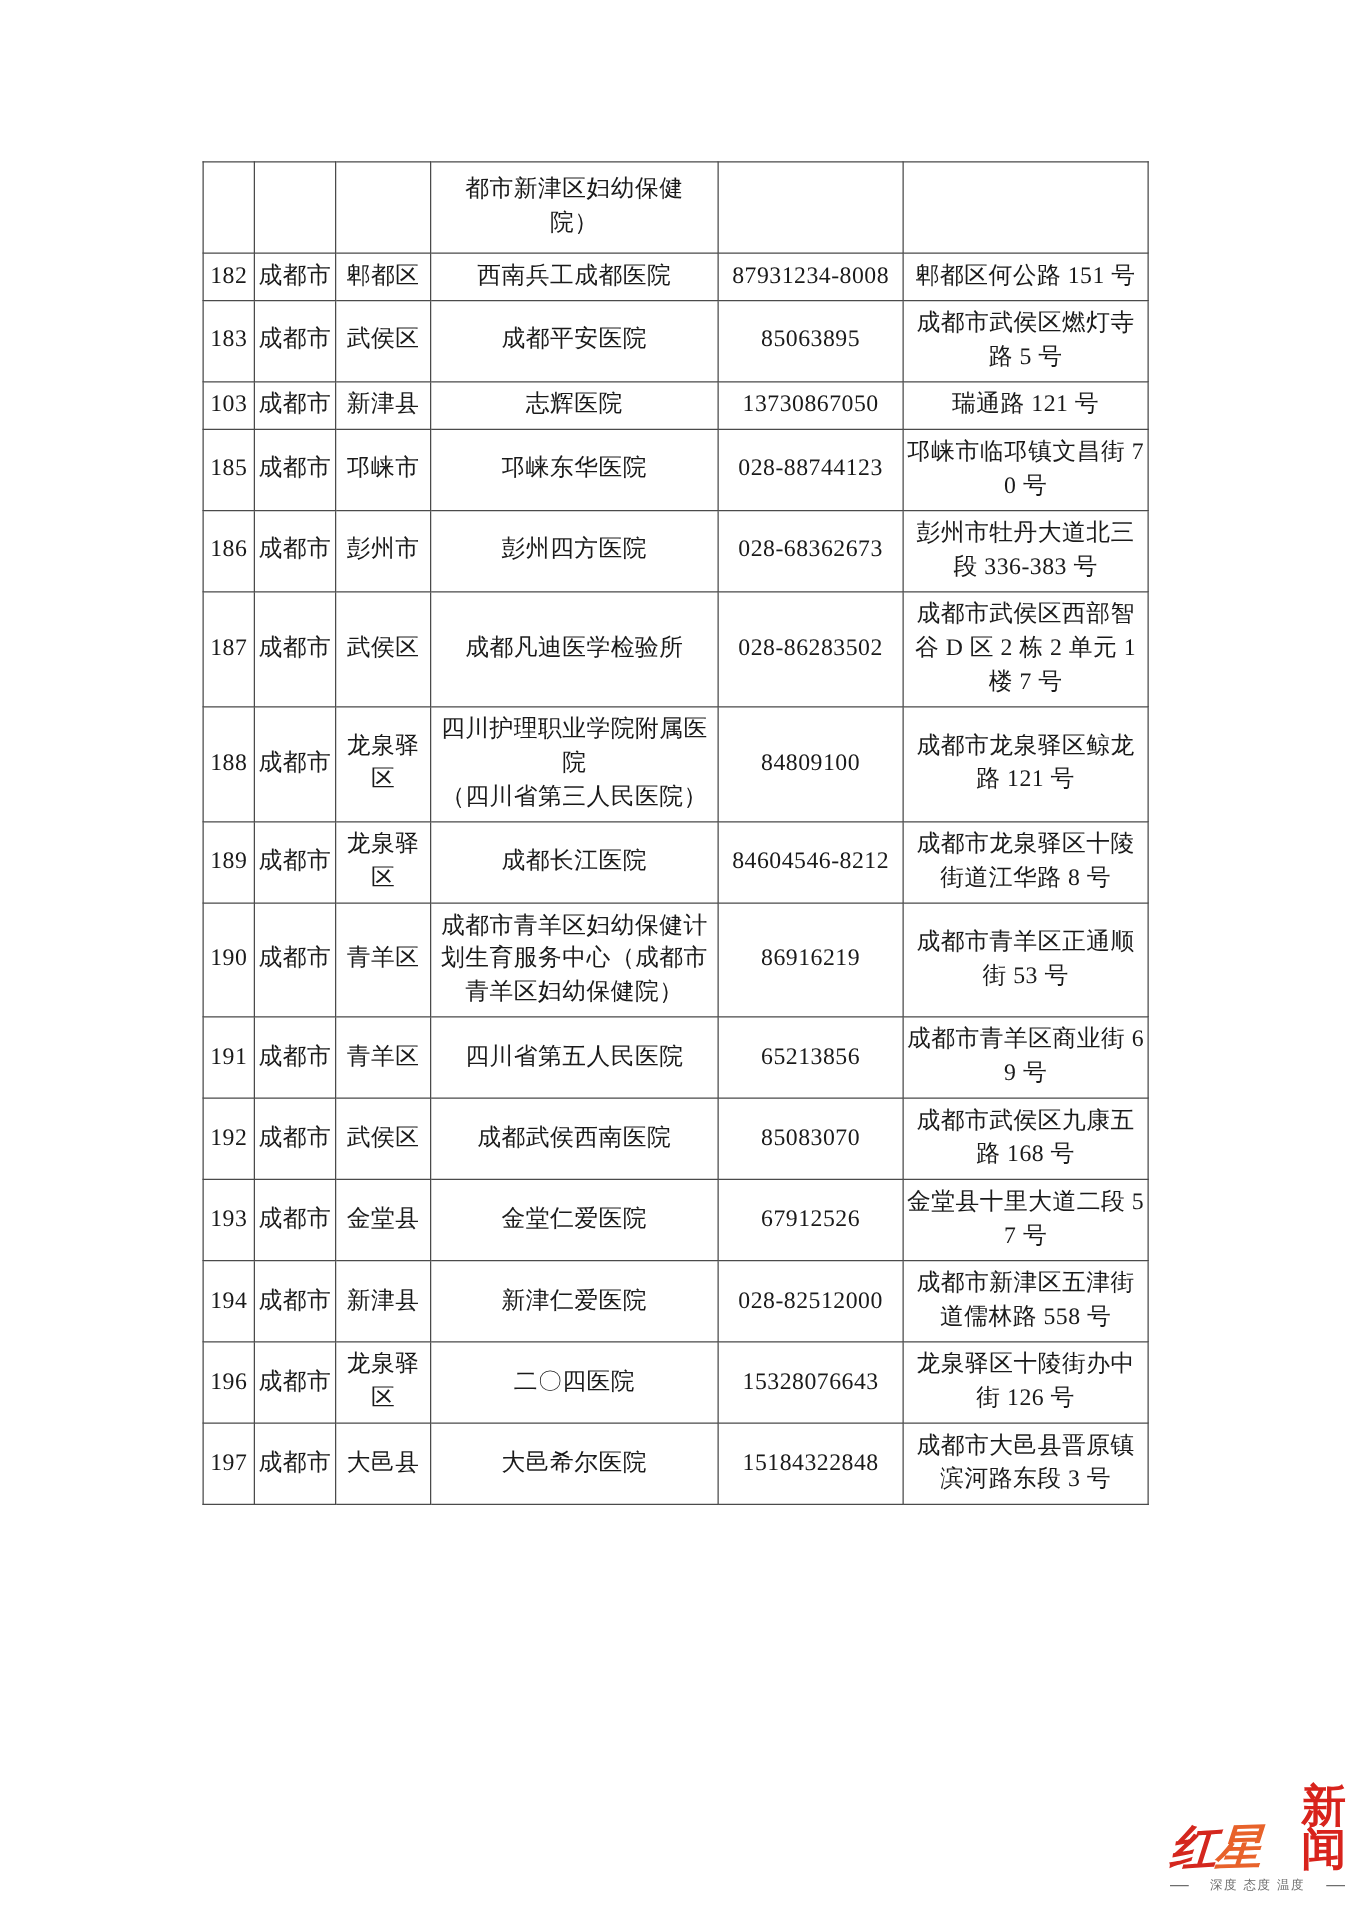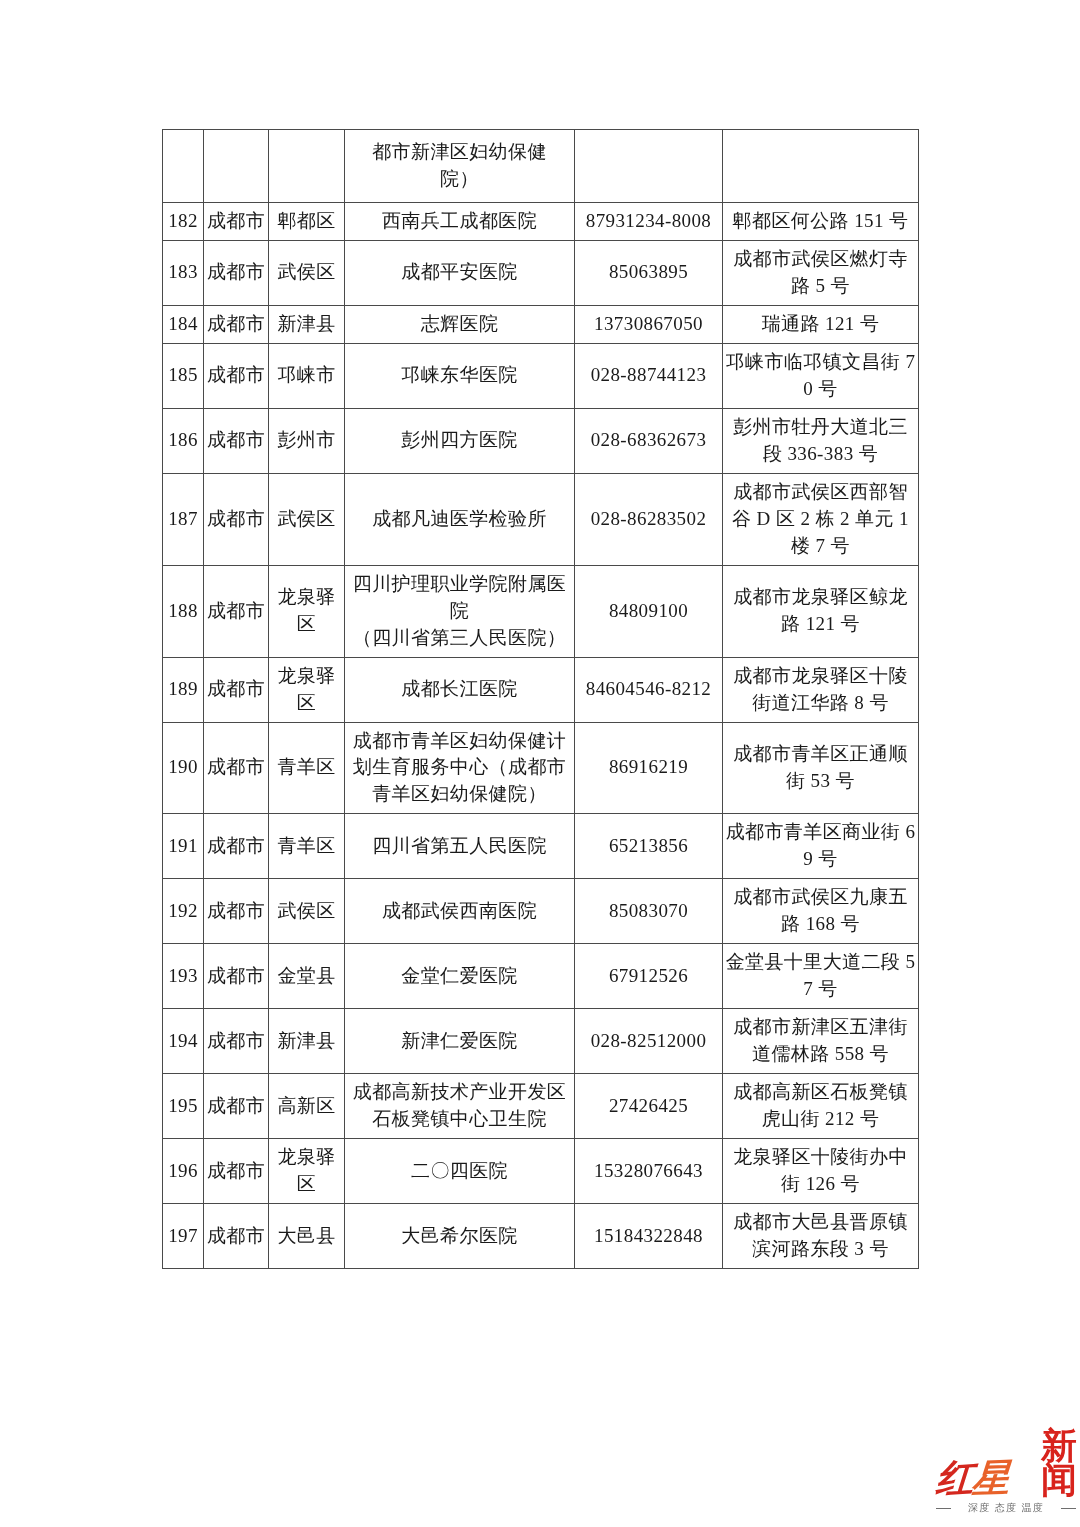--- a/index.html
+++ b/index.html
@@ -183,21 +183,21 @@
         </tr>
         <tr>
           <td class="cell-index">183</td>
           <td class="cell-city">成都市</td>
           <td class="cell-dist">武侯区</td>
           <td class="cell-name">成都平安医院</td>
           <td class="cell-phone">85063895</td>
           <td class="cell-addr">成都市武侯区燃灯寺路 5 号</td>
         </tr>
         <tr>
-          <td class="cell-index">184</td>
+          <td class="cell-index">103</td>
           <td class="cell-city">成都市</td>
           <td class="cell-dist">新津县</td>
           <td class="cell-name">志辉医院</td>
           <td class="cell-phone">13730867050</td>
           <td class="cell-addr">瑞通路 121 号</td>
         </tr>
         <tr>
           <td class="cell-index">185</td>
           <td class="cell-city">成都市</td>
           <td class="cell-dist">邛崃市</td>
@@ -269,28 +269,20 @@
           <td class="cell-phone">67912526</td>
           <td class="cell-addr">金堂县十里大道二段 57 号</td>
         </tr>
         <tr>
           <td class="cell-index">194</td>
           <td class="cell-city">成都市</td>
           <td class="cell-dist">新津县</td>
           <td class="cell-name">新津仁爱医院</td>
           <td class="cell-phone">028-82512000</td>
           <td class="cell-addr">成都市新津区五津街道儒林路 558 号</td>
-        </tr>
-        <tr>
-          <td class="cell-index">195</td>
-          <td class="cell-city">成都市</td>
-          <td class="cell-dist">高新区</td>
-          <td class="cell-name">成都高新技术产业开发区石板凳镇中心卫生院</td>
-          <td class="cell-phone">27426425</td>
-          <td class="cell-addr">成都高新区石板凳镇虎山街 212 号</td>
         </tr>
         <tr>
           <td class="cell-index">196</td>
           <td class="cell-city">成都市</td>
           <td class="cell-dist">龙泉驿区</td>
           <td class="cell-name">二〇四医院</td>
           <td class="cell-phone">15328076643</td>
           <td class="cell-addr">龙泉驿区十陵街办中街 126 号</td>
         </tr>
         <tr>

